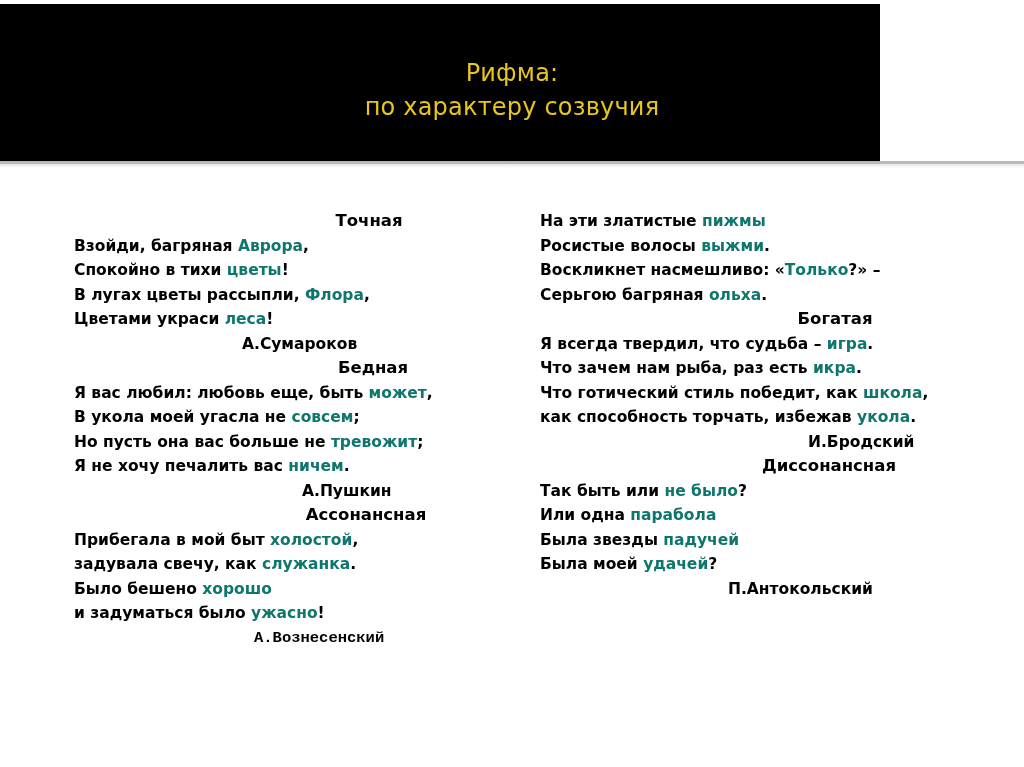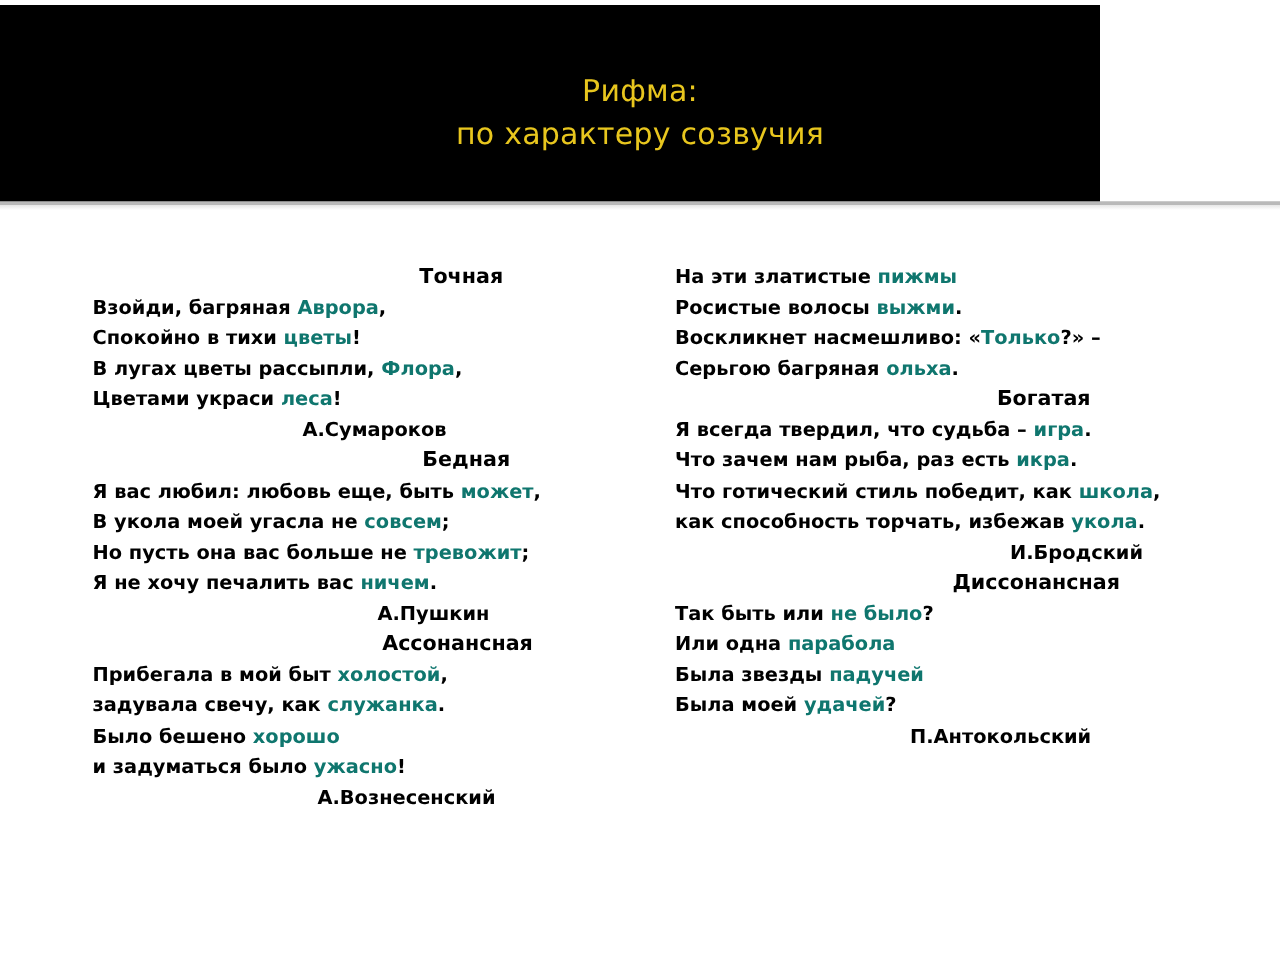--- a/index.html
+++ b/index.html
@@ -71,21 +71,21 @@
     <div class="line"><span>Я не хочу печалить вас </span><span class="rhyme">ничем</span><span>.</span></div>
     <div class="author" style="padding-left:228px;">А.Пушкин</div>
   </div>
 
   <div>
     <div class="section-title" style="padding-left:144px;">Ассонансная</div>
     <div class="line"><span>Прибегала в мой быт </span><span class="rhyme">холостой</span><span>,</span></div>
     <div class="line"><span>задувала свечу, как </span><span class="rhyme">служанка</span><span>.</span></div>
     <div class="line"><span>Было бешено </span><span class="rhyme">хорошо</span><span></span></div>
     <div class="line"><span>и задуматься было </span><span class="rhyme">ужасно</span><span>!</span></div>
-    <div class="author" style="padding-left:180px;">А.Вознесенский</div>
+    <div class="author" style="padding-left:180px;font-family:Liberation Mono, monospace;">А.Вознесенский</div>
   </div>
 </div>
 
 <div class="col right">
 
   <div>
     <div class="line"><span>На эти златистые </span><span class="rhyme">пижмы</span><span></span></div>
     <div class="line"><span>Росистые волосы </span><span class="rhyme">выжми</span><span>.</span></div>
     <div class="line"><span>Воскликнет насмешливо: «</span><span class="rhyme">Только</span><span>?» –</span></div>
     <div class="line"><span>Серьгою багряная </span><span class="rhyme">ольха</span><span>.</span></div>

